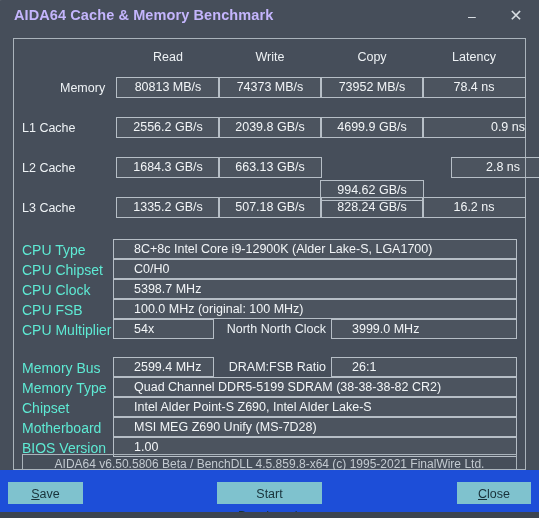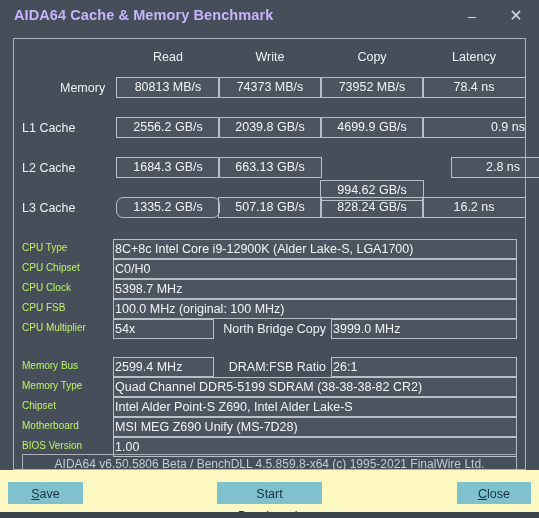--- a/index.html
+++ b/index.html
@@ -84,33 +84,33 @@
     font-size: 12.5px;
     line-height: 19px;
     text-align: center;
     color: #f2f5f7;
   }
 
   
   .info-label {
     position: absolute;
     left: 8px;
-    font-size: 10px;
-    color: #bef264;
+    font-size: 14px;
+    color: #5eead4;
   }
   .info-box {
     position: absolute;
     height: 20px;
     border: 1px solid #b6bec6;
     box-sizing: border-box;
     background: rgba(255,255,255,0.035);
     font-size: 12.5px;
     line-height: 18px;
     color: #f2f5f7;
-    padding-left: 1px;
+    padding-left: 20px;
     white-space: nowrap;
     overflow: hidden;
   }
   .inline-label {
     position: absolute;
     font-size: 12.5px;
     color: #eef2f5;
     text-align: right;
   }
 
@@ -126,21 +126,21 @@
     line-height: 19px;
     text-align: center;
     color: #c3cad1;
   }
 
   
   .btnbar {
     position: absolute;
     left: 0; top: 470px;
     width: 539px; height: 48px;
-    background: #fef9c3;
+    background: #1d4ed8;
   }
   .btn {
     position: absolute;
     top: 12px;
     height: 22px;
     background: #7fc2ce;
     color: #18323a;
     font-size: 12.5px;
     line-height: 22px;
     text-align: center;
@@ -189,40 +189,40 @@
   <div class="vbox" style="left:306px; top:78px;">4699.9 GB/s</div>
   <div class="vbox" style="left:408px; top:78px;text-align:right;">0.9 ns</div>
 
   <div class="row-label" style="top:122px;">L2 Cache</div>
   <div class="vbox" style="left:102px; top:118px;">1684.3 GB/s</div>
   <div class="vbox" style="left:204px; top:118px;text-align:center;">663.13 GB/s</div>
   <div class="vbox" style="left:306px; top:119px;margin-top:22px;">994.62 GB/s</div>
   <div class="vbox" style="left:408px; top:118px;margin-left:29px;">2.8 ns</div>
 
   <div class="row-label" style="top:162px;">L3 Cache</div>
-  <div class="vbox" style="left:102px; top:158px;border-radius:7px;">1335.2 GB/s</div>
+  <div class="vbox" style="left:102px; top:158px;">1335.2 GB/s</div>
   <div class="vbox" style="left:204px; top:158px;">507.18 GB/s</div>
   <div class="vbox" style="left:306px; top:158px;">828.24 GB/s</div>
   <div class="vbox" style="left:408px; top:158px;">16.2 ns</div>
 
   <div class="info-label" style="top:203px;">CPU Type</div>
   <div class="info-box" style="left:99px; top:200px; width:404px;">8C+8c Intel Core i9-12900K  (Alder Lake-S, LGA1700)</div>
 
   <div class="info-label" style="top:223px;">CPU Chipset</div>
   <div class="info-box" style="left:99px; top:220px; width:404px;">C0/H0</div>
 
   <div class="info-label" style="top:243px;">CPU Clock</div>
   <div class="info-box" style="left:99px; top:240px; width:404px;">5398.7 MHz</div>
 
   <div class="info-label" style="top:263px;">CPU FSB</div>
   <div class="info-box" style="left:99px; top:260px; width:404px;">100.0 MHz  (original: 100 MHz)</div>
 
   <div class="info-label" style="top:283px;">CPU Multiplier</div>
   <div class="info-box" style="left:99px; top:280px; width:101px;">54x</div>
-  <div class="inline-label" style="left:200px; top:283px; width:112px;">North Bridge Copy</div>
+  <div class="inline-label" style="left:200px; top:283px; width:112px;">North North Clock</div>
   <div class="info-box" style="left:317px; top:280px; width:186px;">3999.0 MHz</div>
 
   <div class="info-label" style="top:321px;">Memory Bus</div>
   <div class="info-box" style="left:99px; top:318px; width:101px;">2599.4 MHz</div>
   <div class="inline-label" style="left:200px; top:321px; width:112px;">DRAM:FSB Ratio</div>
   <div class="info-box" style="left:317px; top:318px; width:186px;">26:1</div>
 
   <div class="info-label" style="top:341px;">Memory Type</div>
   <div class="info-box" style="left:99px; top:338px; width:404px;">Quad Channel DDR5-5199 SDRAM  (38-38-38-82 CR2)</div>
 

